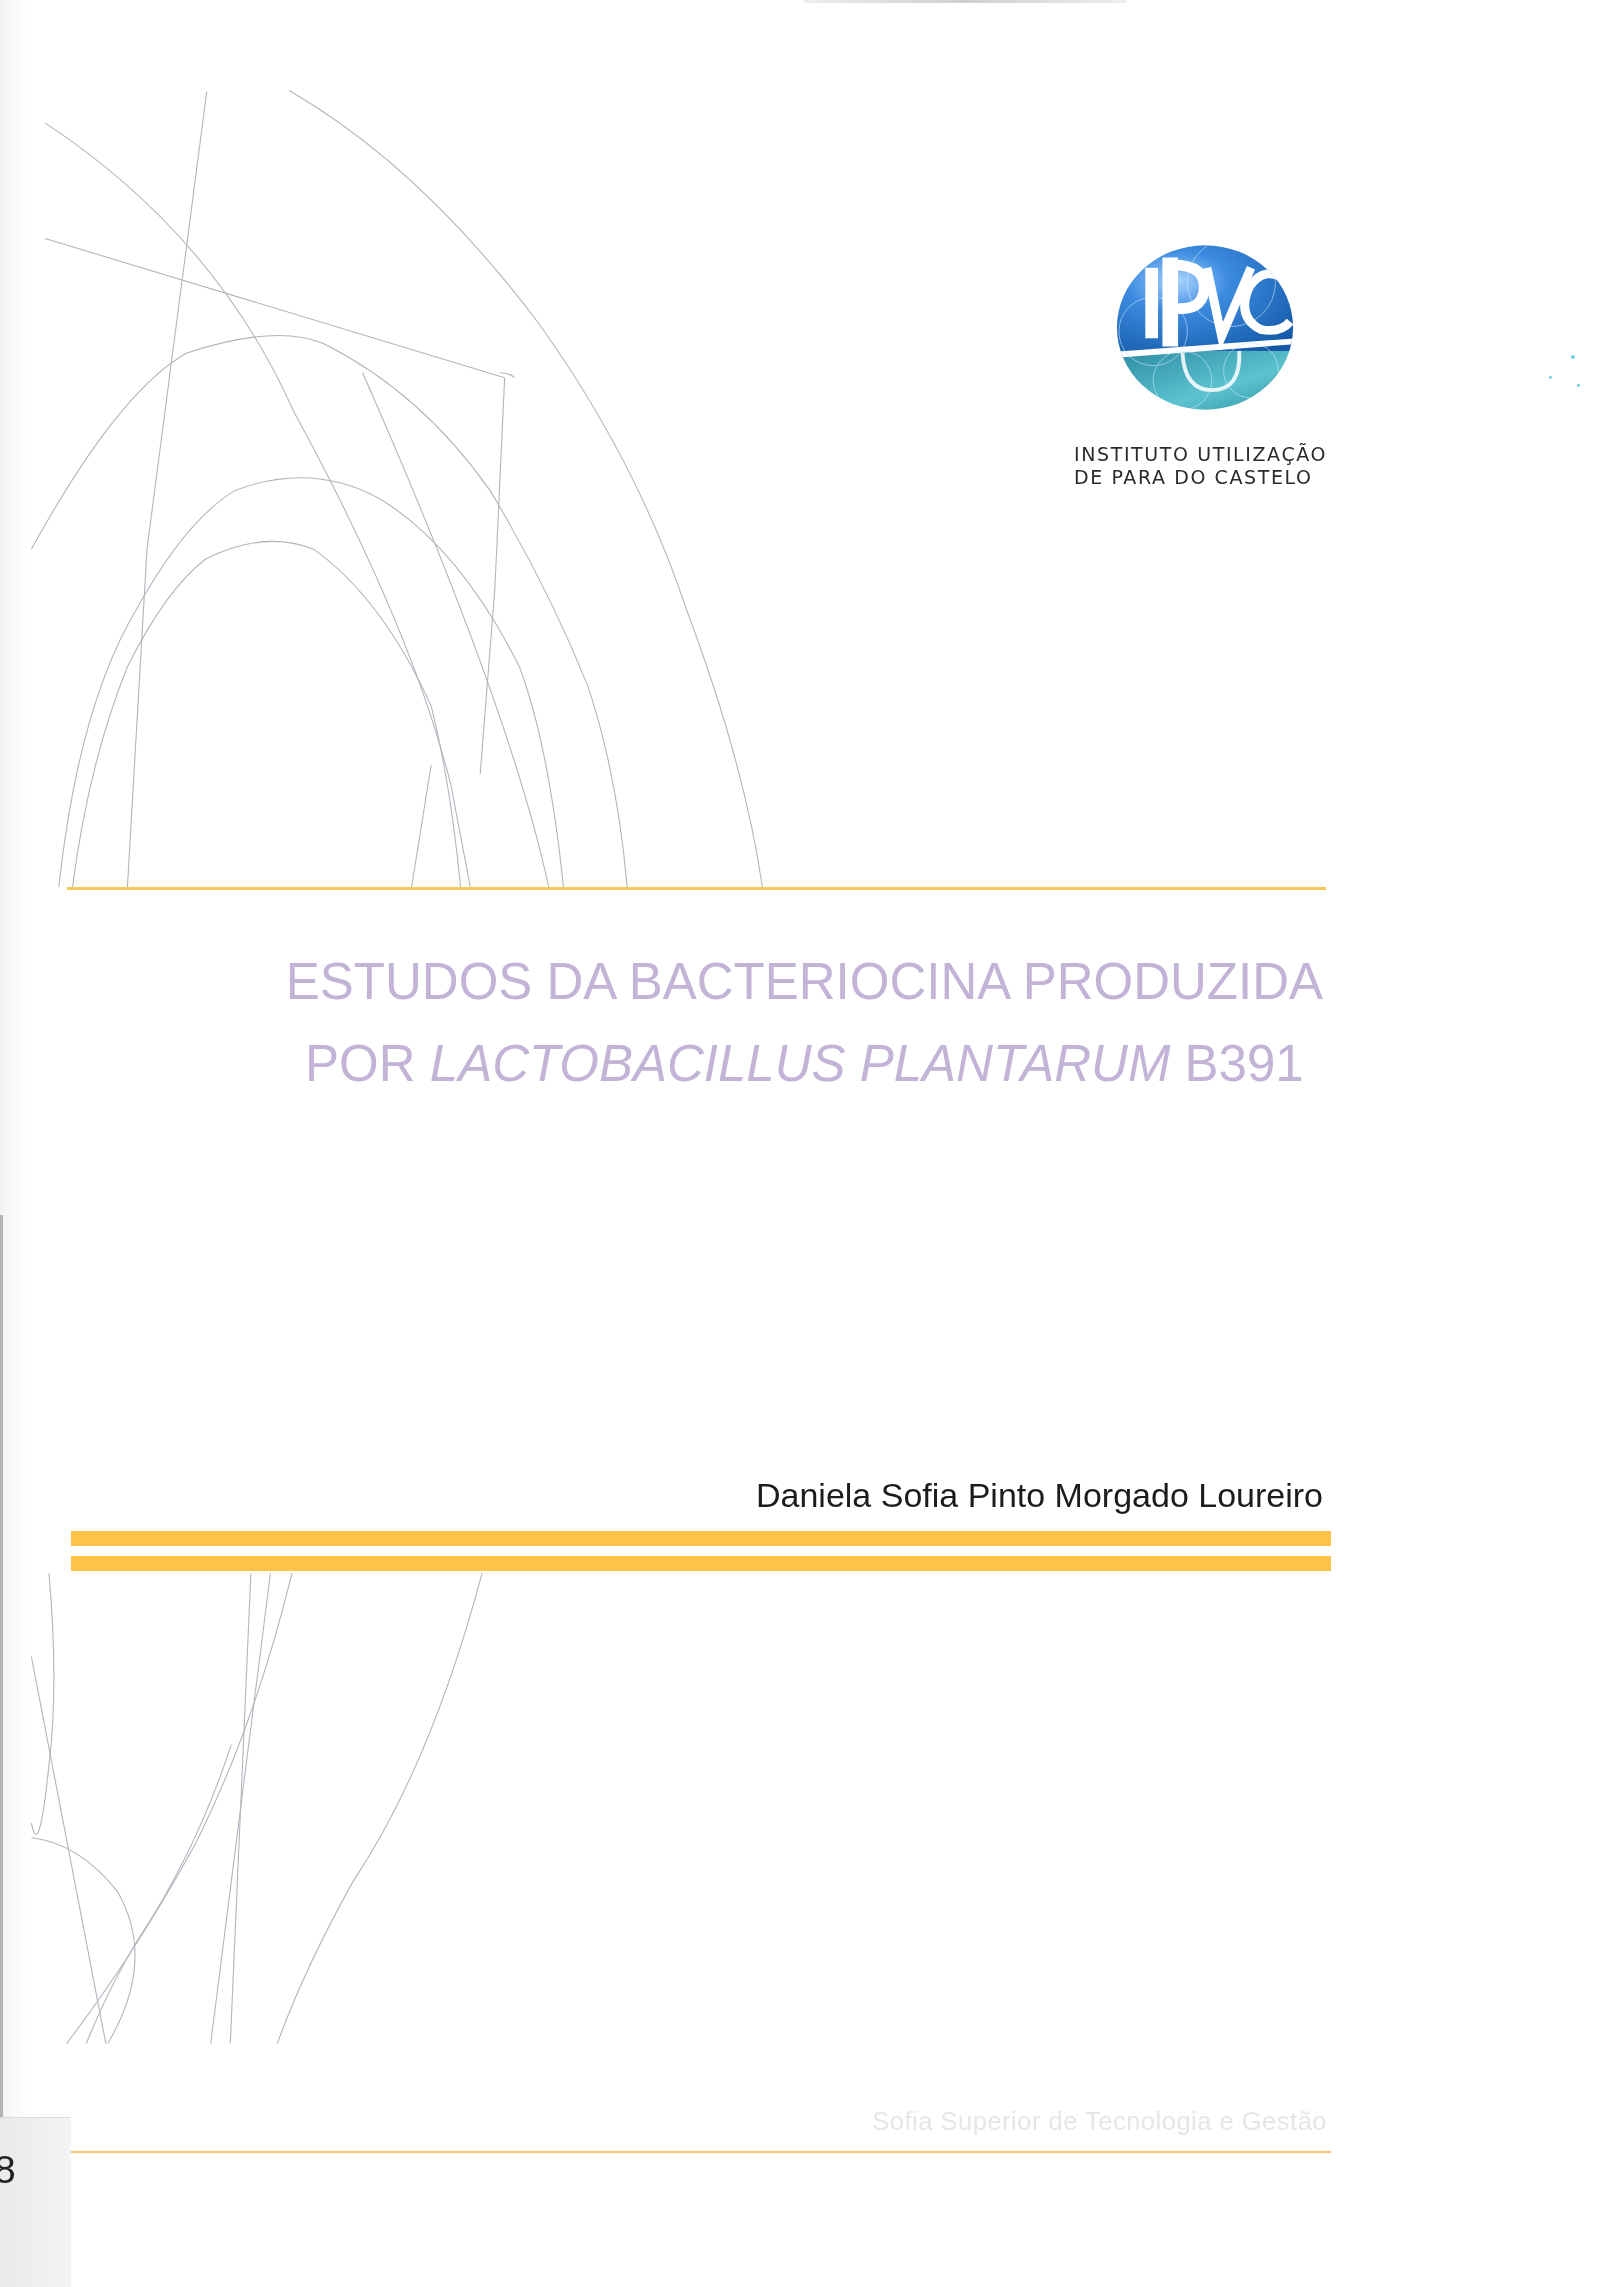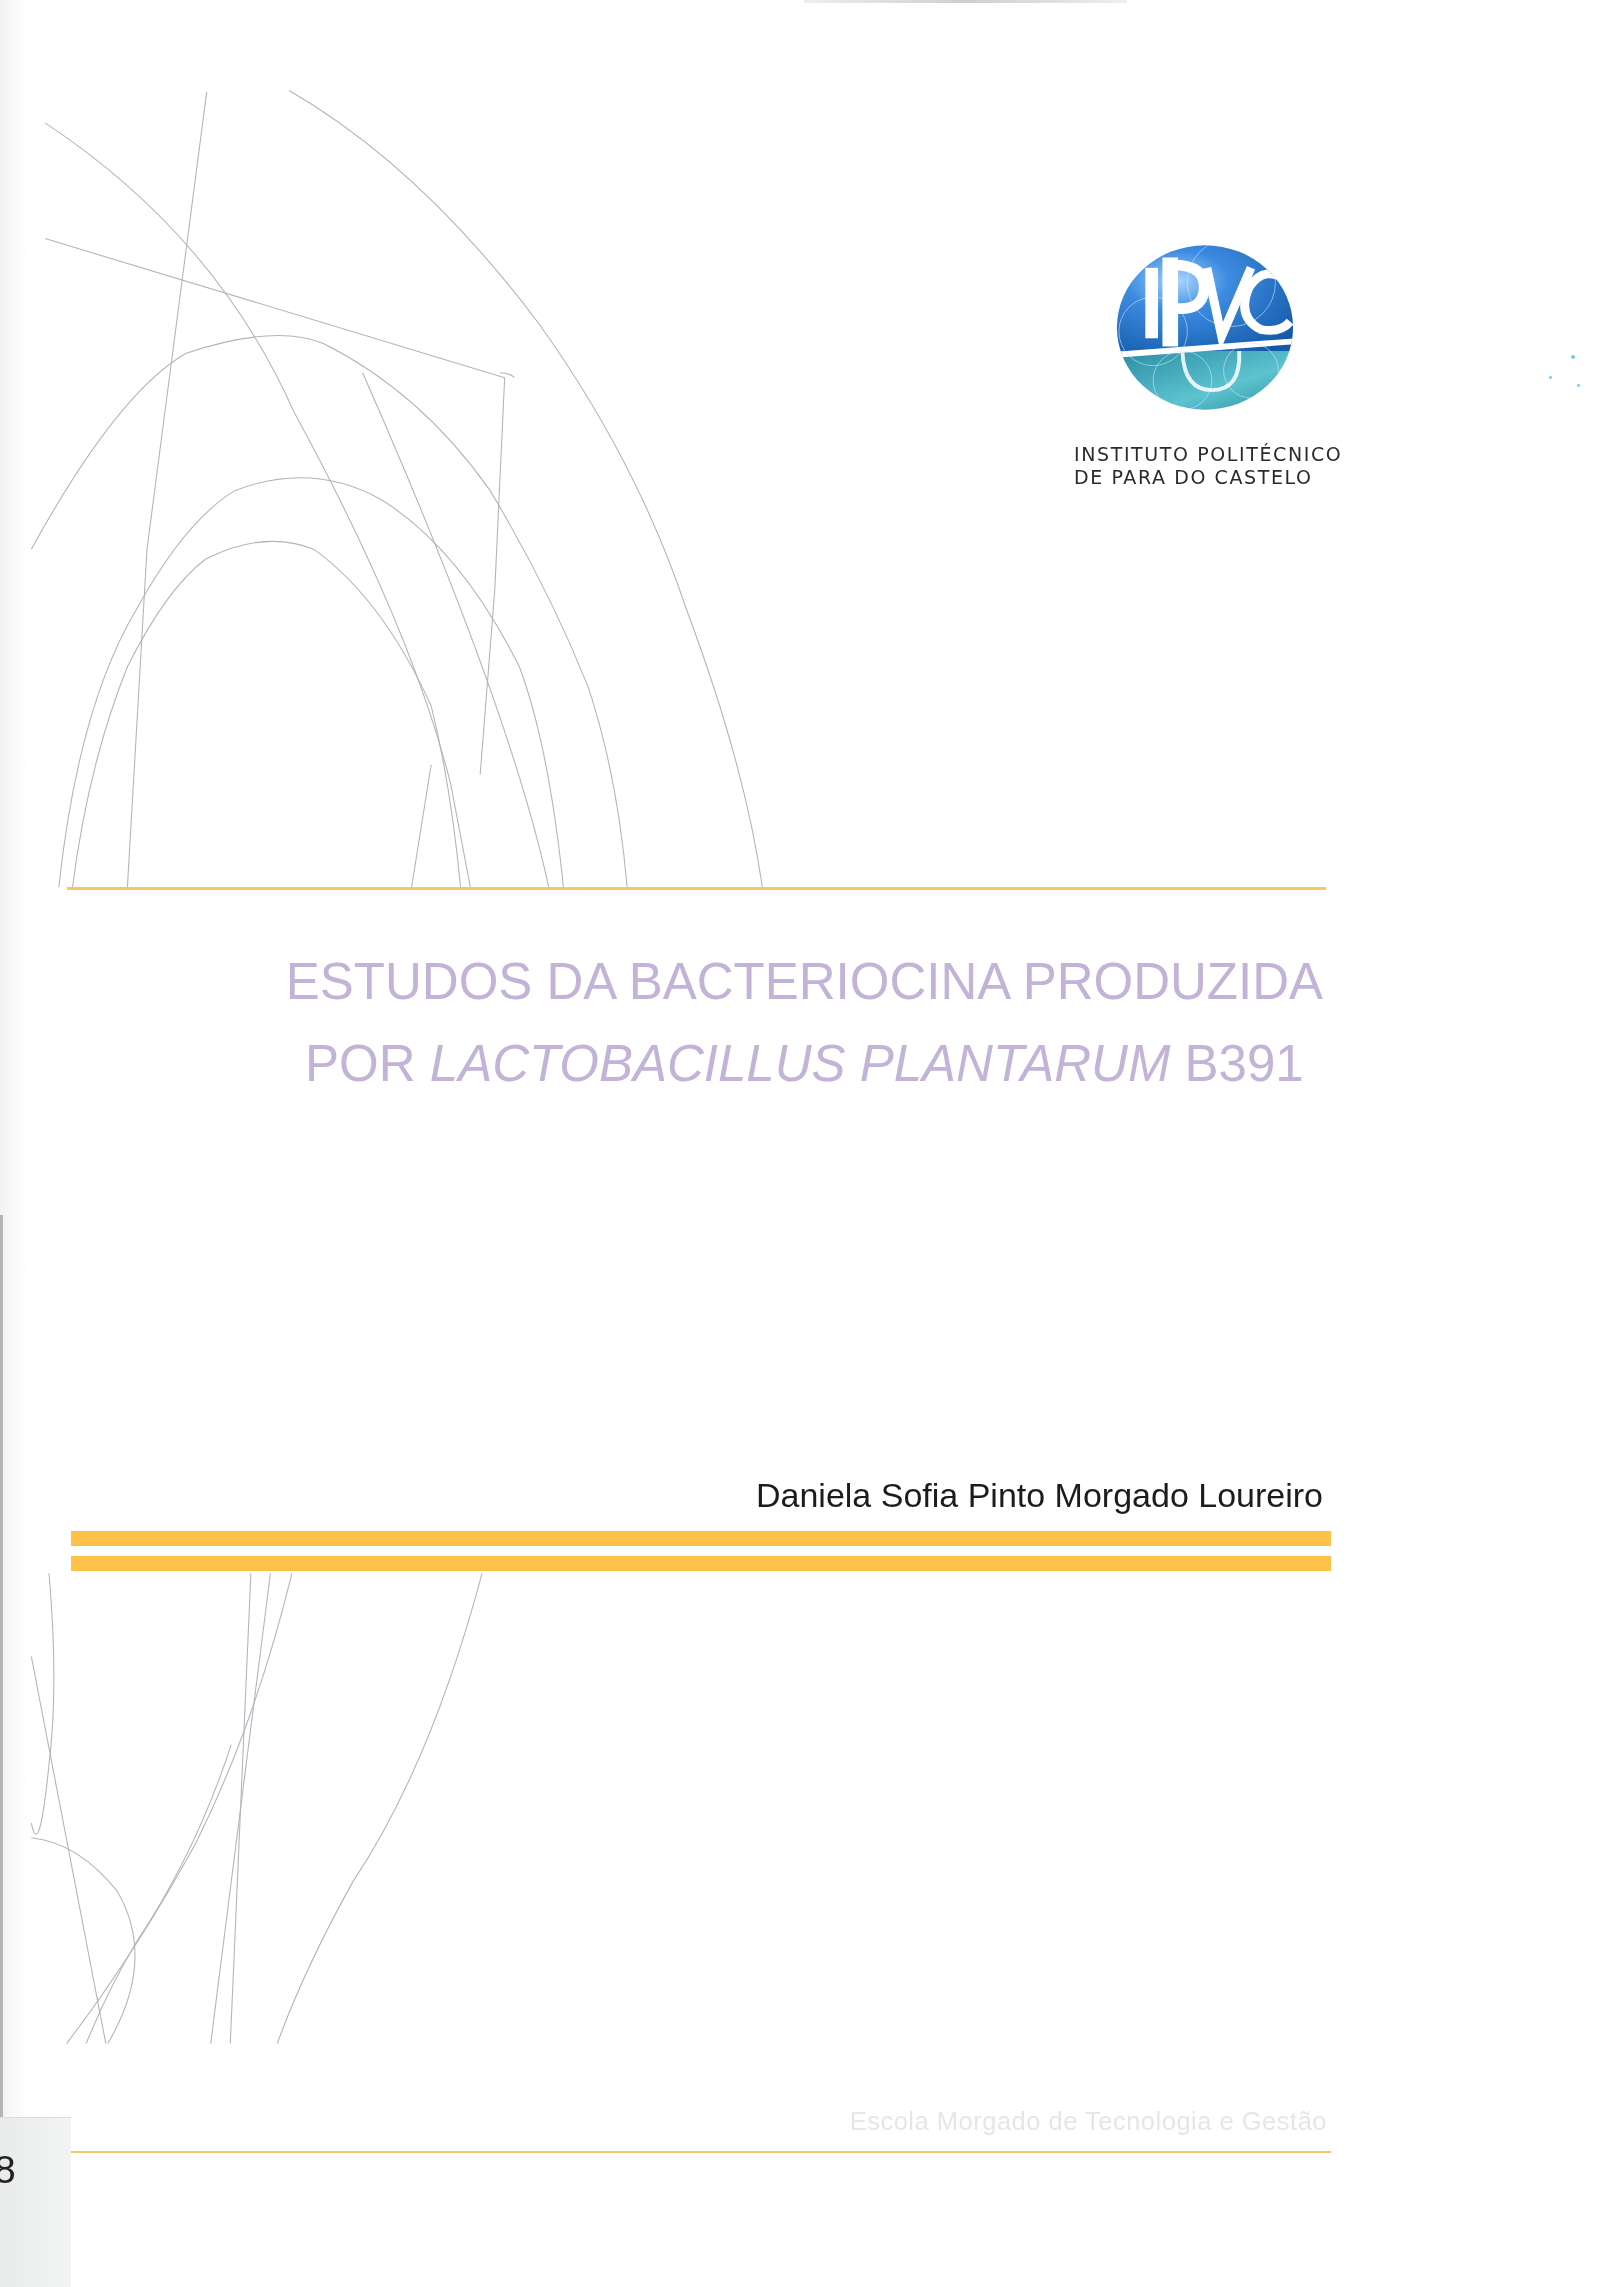--- a/index.html
+++ b/index.html
@@ -111,37 +111,37 @@
 
       <path d="M95 25 L 110 95 L 140 25" fill="none" stroke="#ffffff" stroke-width="9"></path>
 
       <path d="M178 40 Q 155 20 138 45 Q 125 75 150 88 Q 170 92 180 80" fill="none" stroke="#ffffff" stroke-width="9"></path>
 
       <path d="M70 112 Q 72 150 100 150 Q 130 150 128 110" fill="none" stroke="#ffffff" stroke-width="4" opacity="0.85"></path>
     </g>
   </svg>
 
   <div class="inst-name">
-    <div>INSTITUTO POLITÉCNICO</div>
+    <div>INSTITUTO UTILIZAÇÃO</div>
     <div>DE PARA DO CASTELO</div>
   </div>
 
   <div class="rule-thin"></div>
 
   <div class="title">
     <div class="line">ESTUDOS DA BACTERIOCINA PRODUZIDA</div>
     <div class="line"><span>POR </span><em>LACTOBACILLUS PLANTARUM</em><span> B391</span></div>
   </div>
 
   <div class="author">Daniela Sofia Pinto Morgado Loureiro</div>
 
   <div class="bar b1"></div>
   <div class="bar b2"></div>
 
-  <div class="school">Escola Morgado de Tecnologia e Gestão</div>
+  <div class="school">Sofia Superior de Tecnologia e Gestão</div>
   <div class="rule-bottom"></div>
 
   <div class="sticker"></div>
   <div class="sticker-text">8</div>
 
   <div class="speck" style="left:1571px;top:355px;"></div>
   <div class="speck" style="left:1549px;top:376px;width:2.9px;height:2.9px;"></div>
   <div class="speck" style="left:1577px;top:384px;width:2.9px;height:2.9px;"></div>
 </div>
 

